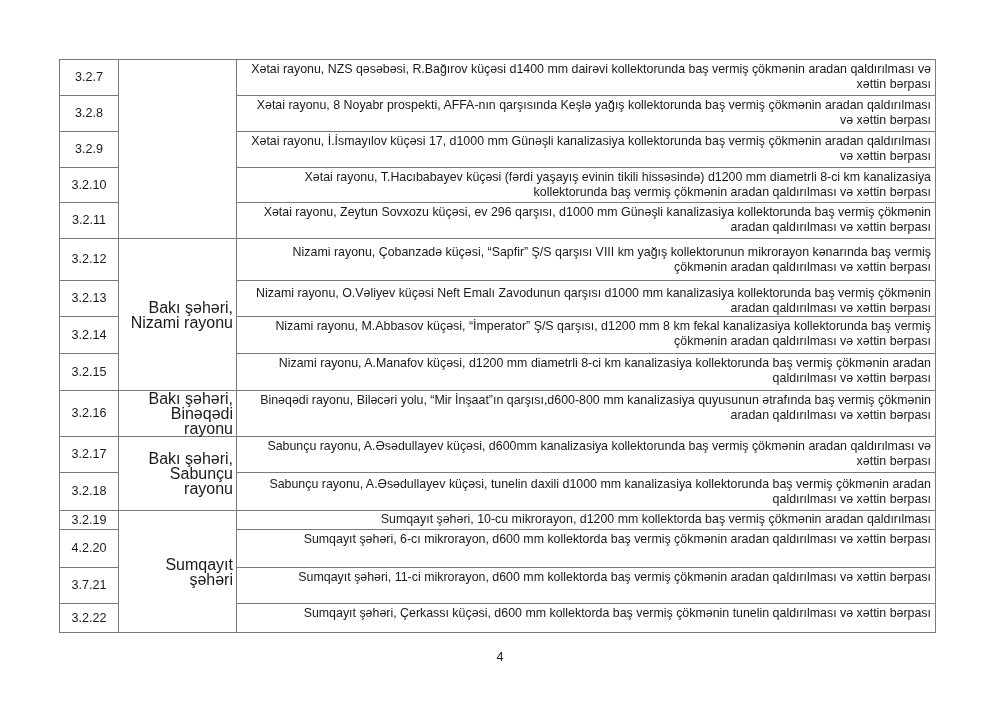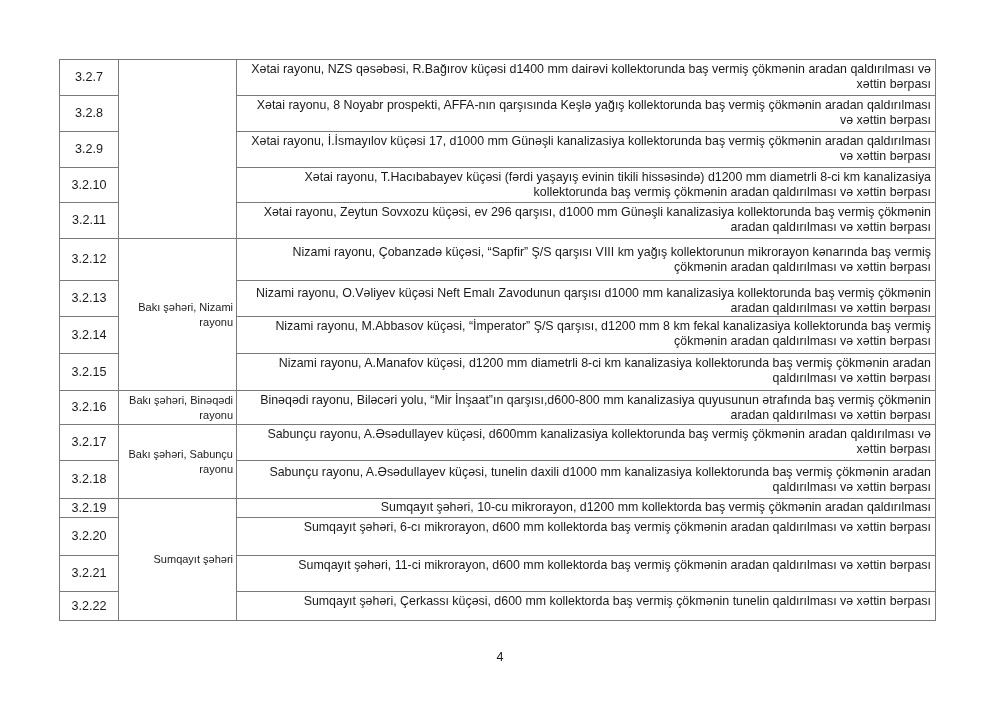--- a/index.html
+++ b/index.html
@@ -34,21 +34,21 @@
     .doc-table col.c-num { width: 59px; }
     .doc-table col.c-loc { width: 118px; }
     .doc-table col.c-desc { width: 699px; }
     td.num {
       text-align: center;
       font-size: 12.6px;
     }
     td.loc {
       padding-left: 5px;
       padding-right: 3px;
-      font-size: 11px;
+      font-size: 16px;
       line-height: 15px;
     }
     td.desc {
       padding-left: 5px;
       padding-right: 4px;
       vertical-align: top;
       padding-top: 2px;
       white-space: normal;
     }
     .page-number {
@@ -126,25 +126,25 @@
       <td class="num">3.2.18</td>
       <td class="desc" style="padding-top:4px">Sabunçu rayonu, A.Əsədullayev küçəsi, tunelin daxili d1000 mm kanalizasiya kollektorunda baş vermiş çökmənin aradan qaldırılması və xəttin bərpası</td>
     </tr>
 
     <tr style="height:19px">
       <td class="num">3.2.19</td>
       <td class="loc" rowspan="4">Sumqayıt şəhəri</td>
       <td class="desc" style="padding-top:1px">Sumqayıt şəhəri, 10-cu mikrorayon, d1200 mm kollektorda  baş vermiş çökmənin aradan qaldırılması</td>
     </tr>
     <tr style="height:38px">
-      <td class="num">3.2.20</td>
+      <td class="num">4.2.20</td>
       <td class="desc">Sumqayıt şəhəri, 6-cı mikrorayon, d600 mm kollektorda  baş vermiş çökmənin aradan qaldırılması və xəttin bərpası</td>
     </tr>
     <tr style="height:36px">
-      <td class="num">3.2.21</td>
+      <td class="num">3.7.21</td>
       <td class="desc">Sumqayıt şəhəri, 11-ci mikrorayon, d600 mm kollektorda  baş vermiş çökmənin aradan qaldırılması və xəttin bərpası</td>
     </tr>
     <tr style="height:29px">
       <td class="num">3.2.22</td>
       <td class="desc">Sumqayıt şəhəri, Çerkassı küçəsi, d600 mm kollektorda  baş vermiş çökmənin tunelin qaldırılması və xəttin bərpası</td>
     </tr>
   </tbody>
 </table>
 
 <div class="page-number">4</div>

